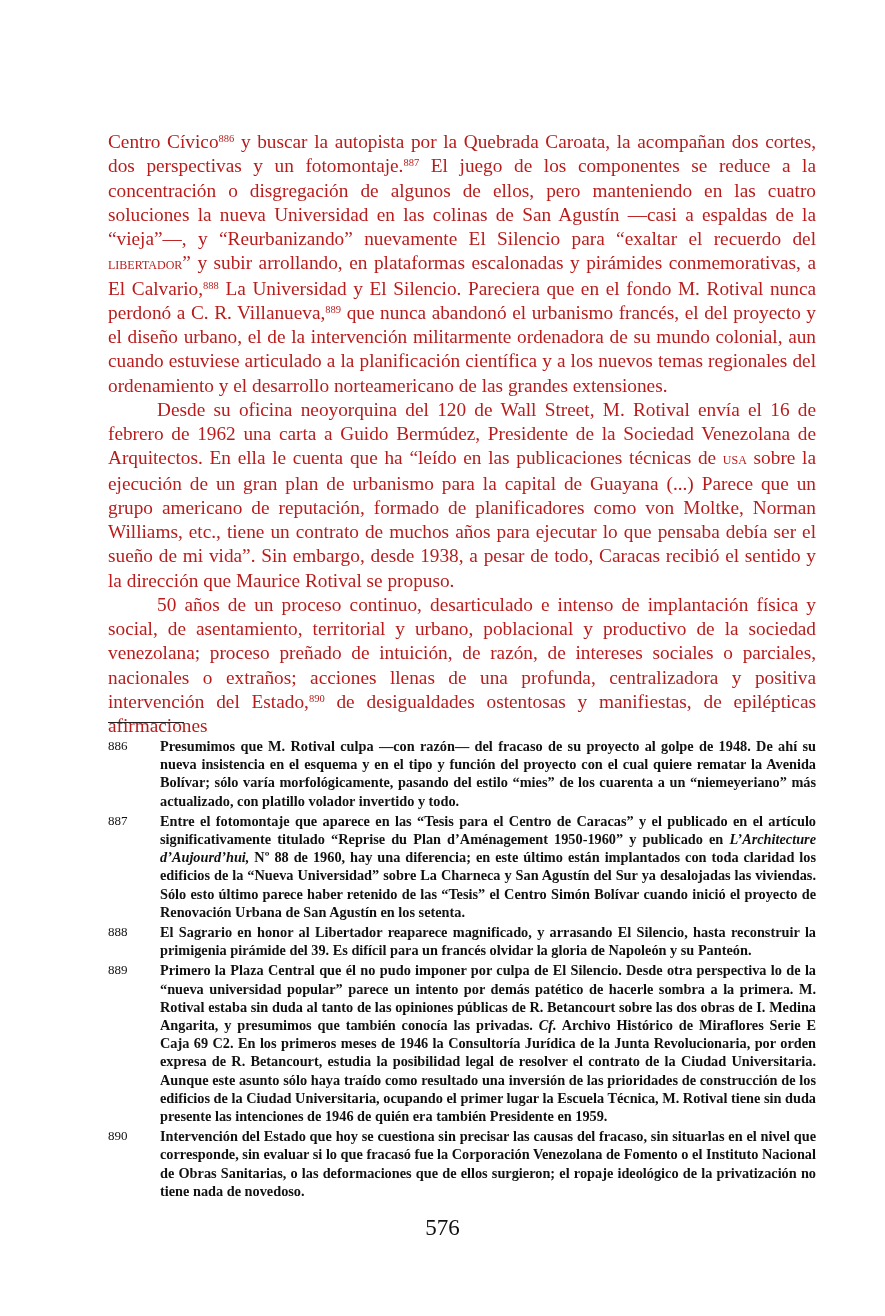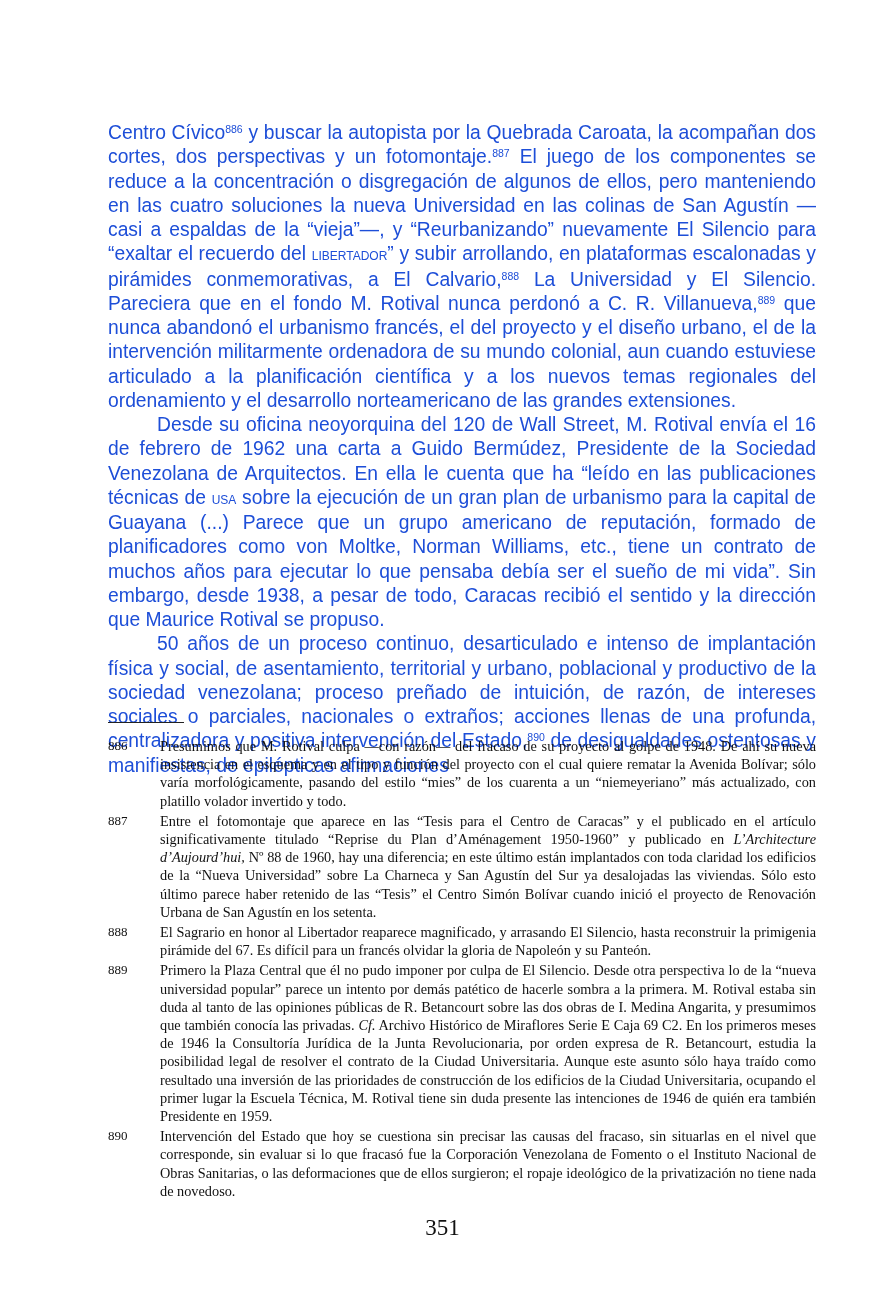--- a/index.html
+++ b/index.html
@@ -1,35 +1,35 @@
 <!DOCTYPE html>
 <html><head>
 <meta charset="utf-8">
 <style>
   html, body { margin: 0; padding: 0; background: #ffffff; }
   body { width: 885px; height: 1316px; position: relative; overflow: hidden; }
   .page { position: absolute; left: 0; top: 0; width: 885px; height: 1316px; background: #fff; }
   .body-text {
-    position: absolute; left: 108px; top: 121px; width: 708px;
-    font-family: Liberation Sans, sans-serif; font-size: 19.3px; line-height: 24.25px;
-    color: #1d4ed8; text-align: justify;
+    position: absolute; left: 108px; top: 130px; width: 708px;
+    font-family: Liberation Serif, serif; font-size: 19.3px; line-height: 24.25px;
+    color: #b91c1c; text-align: justify;
   }
   .body-text p { margin: 0; }
   .body-text p.indent { text-indent: 49px; }
   .fnref { font-size: 10.5px; vertical-align: 6px; line-height: 0; }
   .sc { font-variant: small-caps; text-transform: lowercase; font-size: 17px; }
   .rule { position: absolute; left: 108px; top: 722px; width: 76px; height: 0; border-top: 1.3px solid #222; }
   .footnotes {
     position: absolute; left: 108px; top: 737px; width: 708px;
     font-family: "Liberation Serif", serif; font-size: 14.3px; line-height: 18.2px; color: #111;
   }
   .fn { display: flex; margin: 0 0 0 0; }
   .fn + .fn { margin-top: 2px; }
   .fn-num { width: 52px; flex: 0 0 52px; font-size: 13px; }
-  .fn-text { flex: 1; text-align: justify; }
+  .fn-text { flex: 1; text-align: justify; font-weight: bold; }
   .it { font-style: italic; }
   .page-number {
     position: absolute; left: 0; width: 885px; top: 1215px; text-align: center;
     font-family: "Liberation Serif", serif; font-size: 23px; color: #111;
   }
 </style>
 </head>
 <body>
 
 <div class="page">
@@ -48,26 +48,26 @@
     <div class="fn">
       <span class="fn-num">886</span>
       <span class="fn-text">Presumimos que M. Rotival culpa —con razón— del fracaso de su proyecto al golpe de 1948. De ahí su nueva insistencia en el esquema y en el tipo y función del proyecto con el cual quiere rematar la Avenida Bolívar; sólo varía morfológicamente, pasando del estilo “mies” de los cuarenta a un “niemeyeriano” más actualizado, con platillo volador invertido y todo.</span>
     </div>
     <div class="fn">
       <span class="fn-num">887</span>
       <span class="fn-text"><span>Entre el fotomontaje que aparece en las “Tesis para el Centro de Caracas” y el publicado en el artículo significativamente titulado “Reprise du Plan d’Aménagement 1950-1960” y publicado en </span><span class="it">L’Architecture d’Aujourd’hui,</span><span> Nº 88 de 1960, hay una diferencia; en este último están implantados con toda claridad los edificios de la “Nueva Universidad” sobre La Charneca y San Agustín del Sur ya desalojadas las viviendas. Sólo esto último parece haber retenido de las “Tesis” el Centro Simón Bolívar cuando inició el proyecto de Renovación Urbana de San Agustín en los setenta.</span></span>
     </div>
     <div class="fn">
       <span class="fn-num">888</span>
-      <span class="fn-text">El Sagrario en honor al Libertador reaparece magnificado, y arrasando El Silencio, hasta reconstruir la primigenia pirámide del 67. Es difícil para un francés olvidar la gloria de Napoleón y su Panteón.</span>
+      <span class="fn-text">El Sagrario en honor al Libertador reaparece magnificado, y arrasando El Silencio, hasta reconstruir la primigenia pirámide del 39. Es difícil para un francés olvidar la gloria de Napoleón y su Panteón.</span>
     </div>
     <div class="fn">
       <span class="fn-num">889</span>
       <span class="fn-text"><span>Primero la Plaza Central que él no pudo imponer por culpa de El Silencio. Desde otra perspectiva lo de la “nueva universidad popular” parece un intento por demás patético de hacerle sombra a la primera. M. Rotival estaba sin duda al tanto de las opiniones públicas de R. Betancourt sobre las dos obras de I. Medina Angarita, y presumimos que también conocía las privadas. </span><span class="it">Cf.</span><span> Archivo Histórico de Miraflores Serie E Caja 69 C2. En los primeros meses de 1946 la Consultoría Jurídica de la Junta Revolucionaria, por orden expresa de R. Betancourt, estudia la posibilidad legal de resolver el contrato de la Ciudad Universitaria. Aunque este asunto sólo haya traído como resultado una inversión de las prioridades de construcción de los edificios de la Ciudad Universitaria, ocupando el primer lugar la Escuela Técnica, M. Rotival tiene sin duda presente las intenciones de 1946 de quién era también Presidente en 1959.</span></span>
     </div>
     <div class="fn">
       <span class="fn-num">890</span>
       <span class="fn-text">Intervención del Estado que hoy se cuestiona sin precisar las causas del fracaso, sin situarlas en el nivel que corresponde, sin evaluar si lo que fracasó fue la Corporación Venezolana de Fomento o el Instituto Nacional de Obras Sanitarias, o las deformaciones que de ellos surgieron; el ropaje ideológico de la privatización no tiene nada de novedoso.</span>
     </div>
   </div>
 
-  <div class="page-number">351</div>
+  <div class="page-number">576</div>
 </div>
 
 </body></html>

